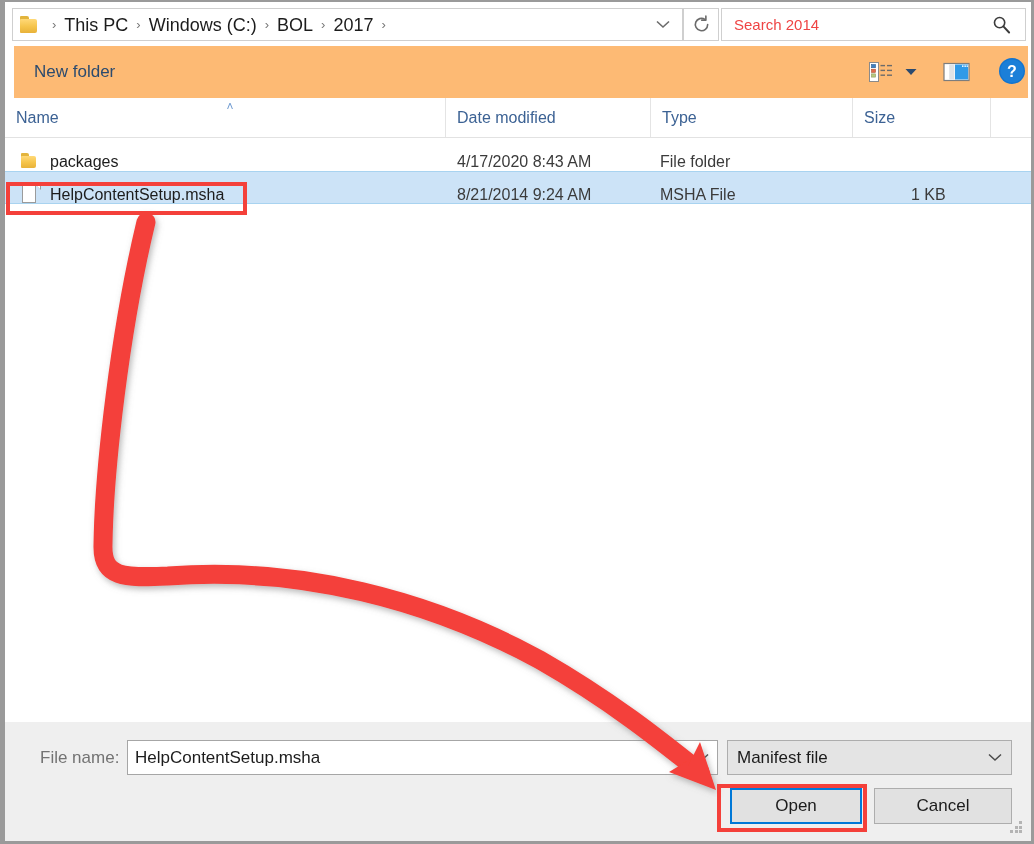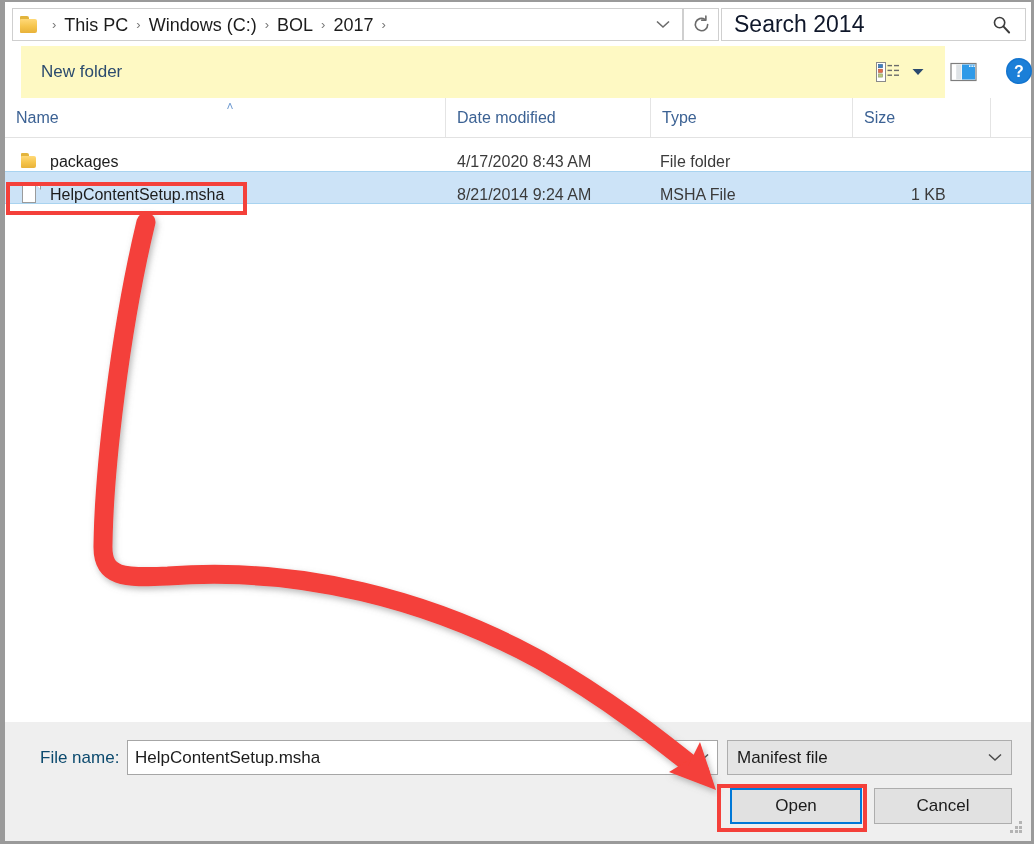--- a/index.html
+++ b/index.html
@@ -121,38 +121,38 @@
     position: absolute;
     left: 716px; top: 6px;
     width: 305px; height: 33px;
     border: 1px solid #cfcfcf;
     background: #ffffff;
     box-sizing: border-box;
     display: flex;
     align-items: center;
   }
   .search-ph {
-    font-size: 23px;
-    color: #0f172a;
+    font-size: 15px;
+    color: #ef4444;
     padding-left: 12px;
     flex: 1 1 auto;
   }
   .search-ico {
     flex: 0 0 auto;
     margin-right: 14px;
     display: flex;
     align-items: center;
   }
 
   
   .cmd-bar {
     position: absolute;
-    left: 21px; top: 46px;
-    width: 924px; height: 52px;
-    background: #fef9c3;
+    left: 14px; top: 46px;
+    width: 1014px; height: 52px;
+    background: #fdba74;
     box-sizing: border-box;
   }
   .newfolder-btn {
     position: absolute;
     left: 12px; top: 12px;
     height: 28px;
     padding: 0 8px;
     display: flex; align-items: center;
     font-size: 17px;
     color: #2c4b6e;
@@ -294,21 +294,21 @@
     position: absolute;
     left: 5px; top: 722px;
     width: 1026px; height: 119px;
     background: #efefef;
     box-sizing: border-box;
   }
   .fn-label {
     position: absolute;
     left: 35px; top: 26px;
     font-size: 17px;
-    color: #0c4a6e;
+    color: #737373;
   }
   .fn-input {
     position: absolute;
     left: 122px; top: 18px;
     width: 591px; height: 35px;
     background: #ffffff;
     border: 1px solid #a6a6a6;
     box-sizing: border-box;
     display: flex;
     align-items: center;

